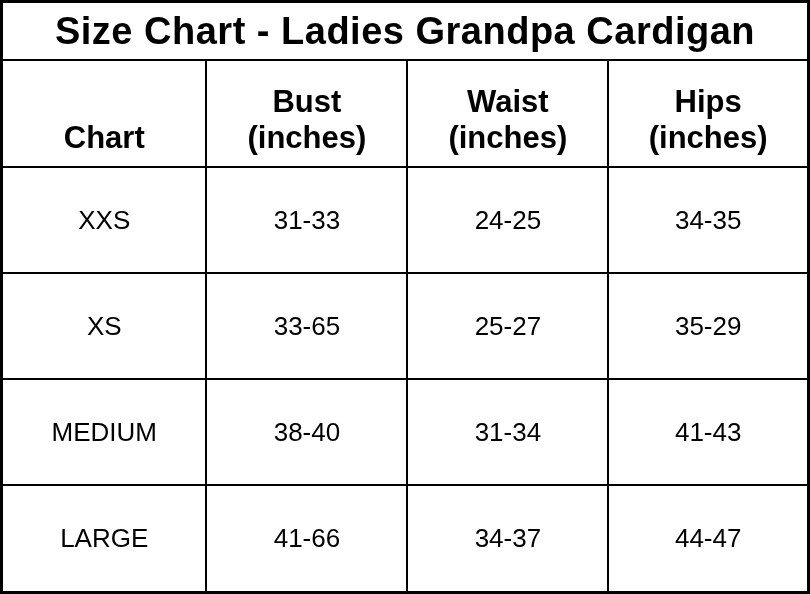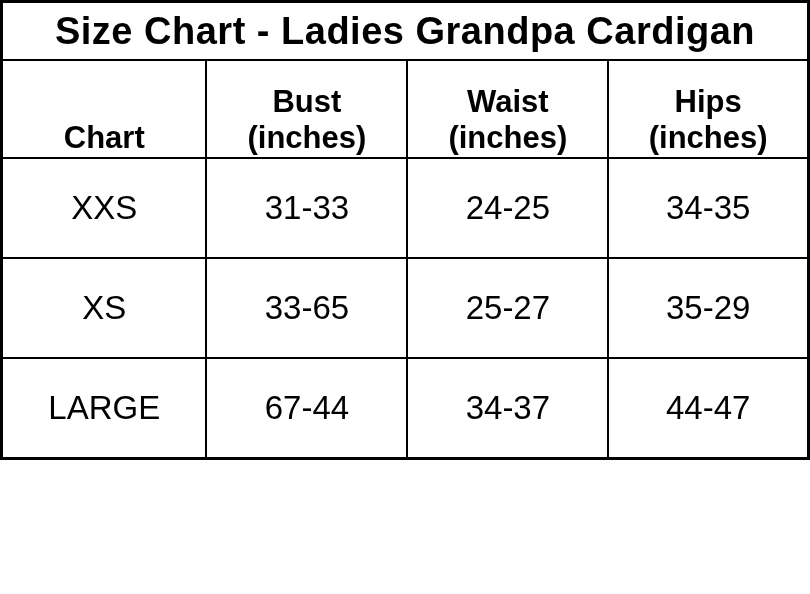--- a/index.html
+++ b/index.html
@@ -8,21 +8,21 @@
     background: #ffffff;
   }
   .chart-wrap {
     width: 810px;
     height: 594px;
     box-sizing: border-box;
     background: #ffffff;
   }
   table.size-chart {
     width: 810px;
-    height: 460px;
+    height: 594px;
     border-collapse: collapse;
     table-layout: fixed;
     background: #000000;
     color: #000000;
     font-family: "Liberation Sans", sans-serif;
   }
   table.size-chart th,
   table.size-chart td {
     border: 2px solid #000000;
     text-align: center;
@@ -38,25 +38,26 @@
     font-weight: bold;
     vertical-align: middle;
     letter-spacing: 0.5px;
   }
   tr.header-row th {
     height: 96px;
     font-size: 31px;
     font-weight: bold;
     line-height: 1.18;
     vertical-align: bottom;
+    padding-bottom: 9px;
     margin-top: 27px;
   }
   tbody td {
     height: 50px;
-    font-size: 33px;
+    font-size: 26px;
     font-weight: 400;
     vertical-align: middle;
   }
 </style>
 </head>
 <body>
 
 <div class="chart-wrap">
   <table class="size-chart">
     <colgroup>
@@ -94,20 +95,26 @@
         <td>24-25</td>
         <td>34-35</td>
       </tr>
       <tr>
         <td>XS</td>
         <td>33-65</td>
         <td>25-27</td>
         <td>35-29</td>
       </tr>
       <tr>
+        <td>MEDIUM</td>
+        <td>38-40</td>
+        <td>31-34</td>
+        <td>41-43</td>
+      </tr>
+      <tr>
         <td>LARGE</td>
-        <td>67-44</td>
+        <td>41-66</td>
         <td>34-37</td>
         <td>44-47</td>
       </tr>
     </tbody>
   </table>
 </div>
 
 </body></html>

